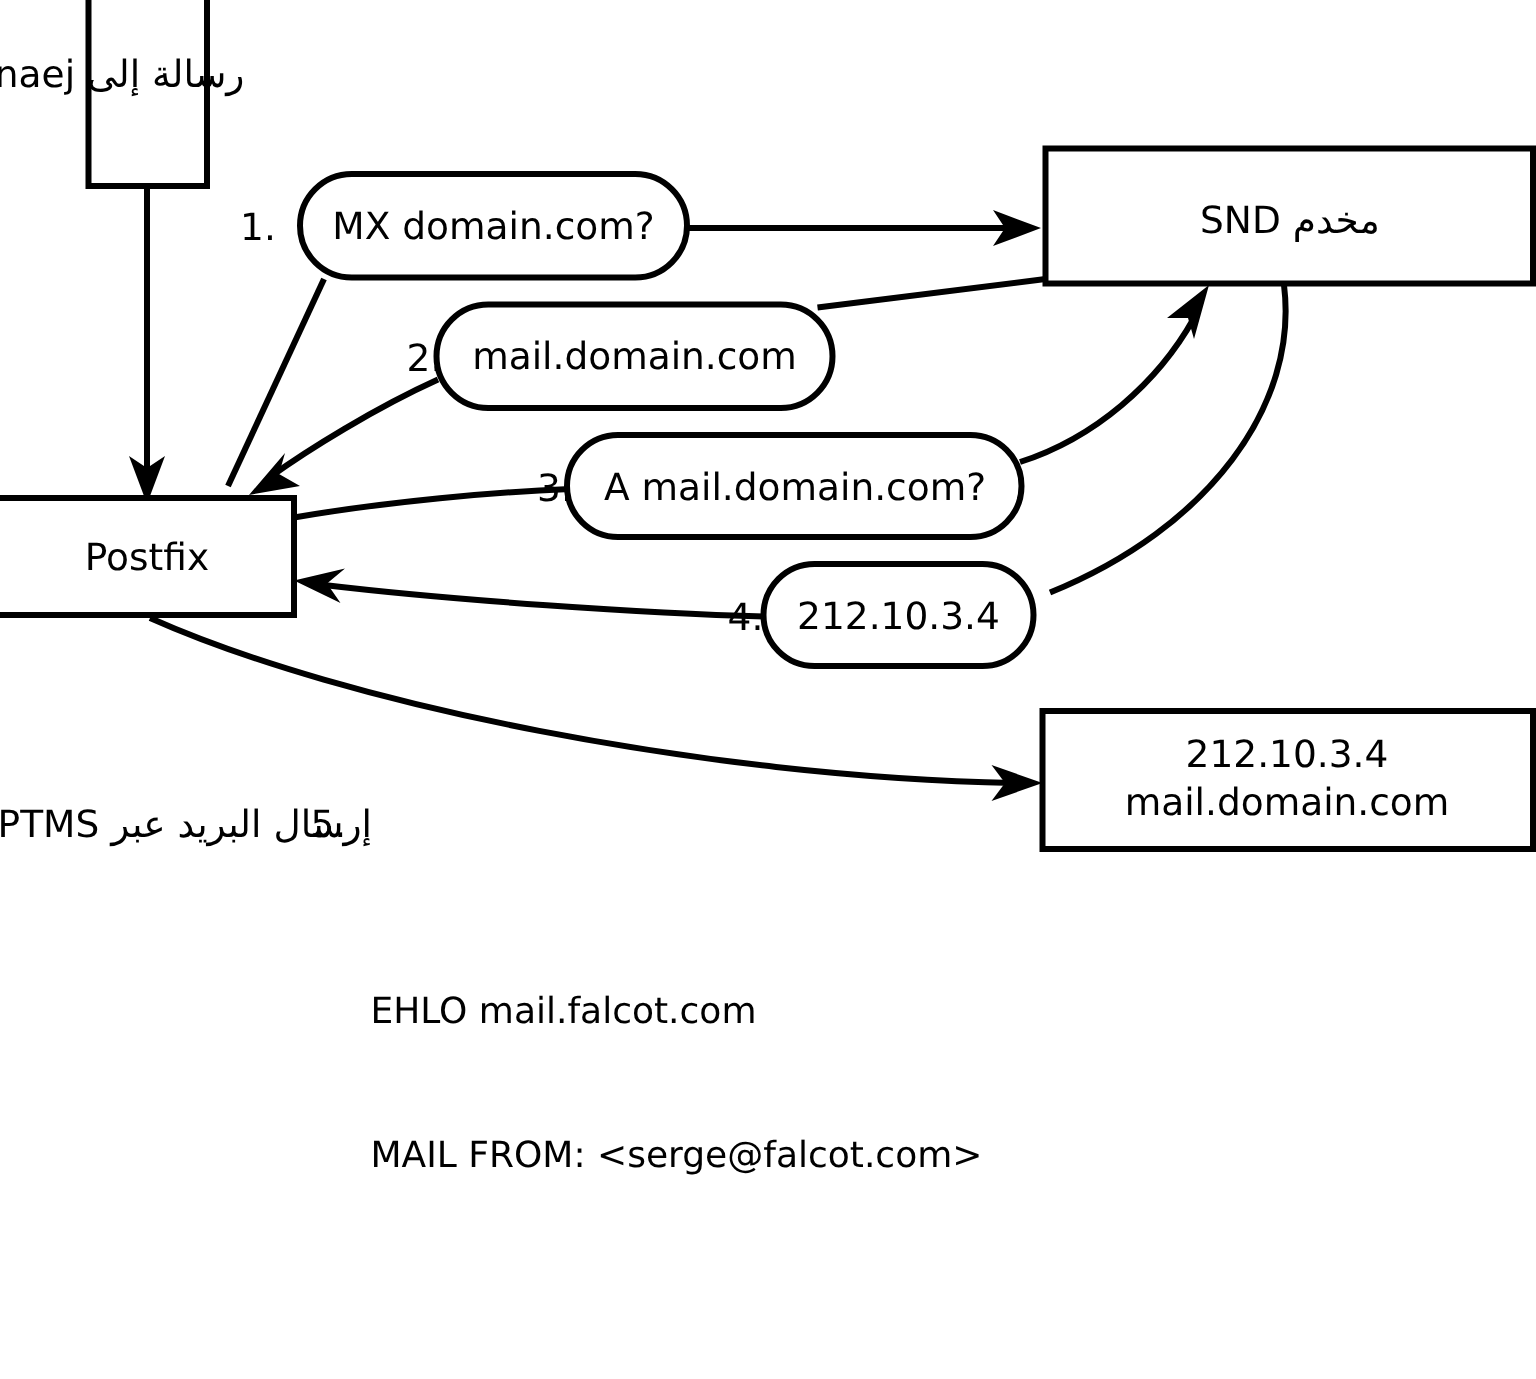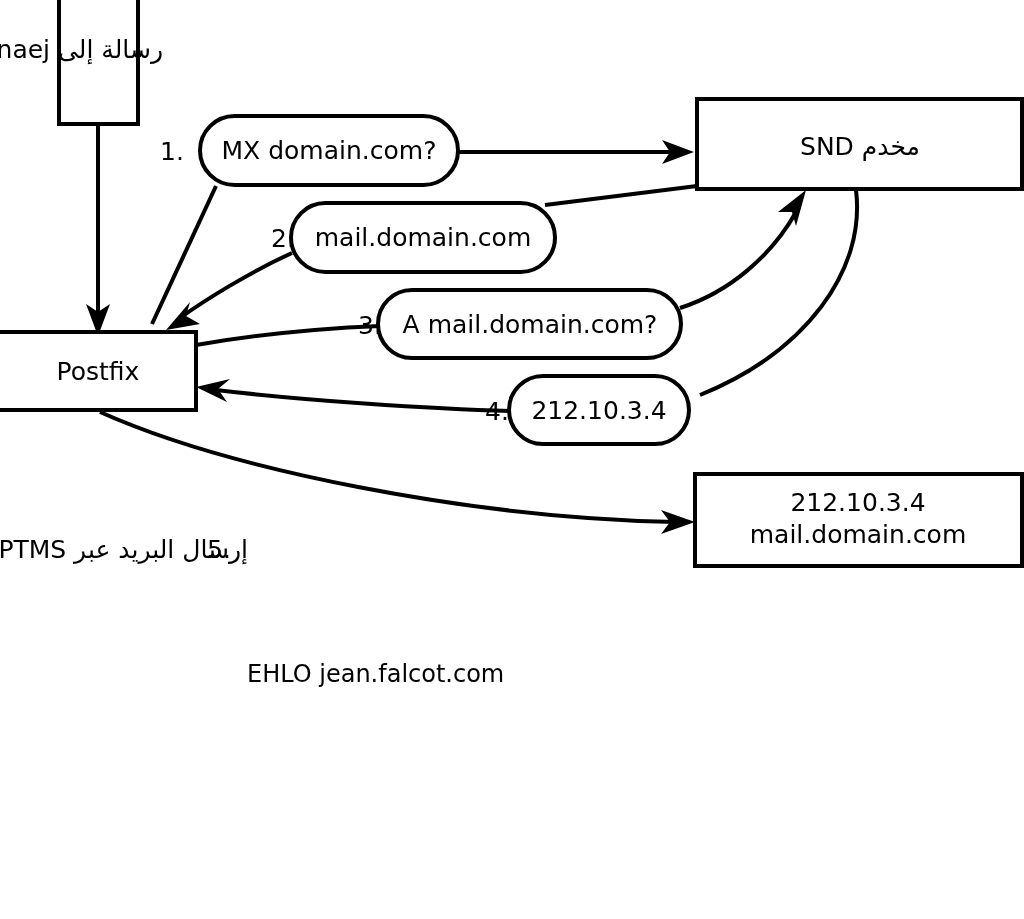--- a/index.html
+++ b/index.html
@@ -137,21 +137,22 @@
     <polygon class="arrowhead" points="695,522 661,510 670,522 661,534"></polygon>
 
     <text class="caption rtl" x="163" y="58" text-anchor="start">رسالة إلى jean@domain.com</text>
 
     <text class="step-num" x="207" y="558" text-anchor="start">5.</text>
     <text class="caption rtl" x="248" y="558" text-anchor="start">إرسال البريد عبر SMTP</text>
 
   </svg>
 
   <div class="transcript-block">
-    <div class="transcript-line">EHLO jean.falcot.com</div>
+    <div class="transcript-line">EHLO mail.falcot.com</div>
+    <div class="transcript-line">MAIL FROM: &lt;serge@falcot.com&gt;</div>
     
     
     
     
     
     
     
   </div>
 
 </div>

